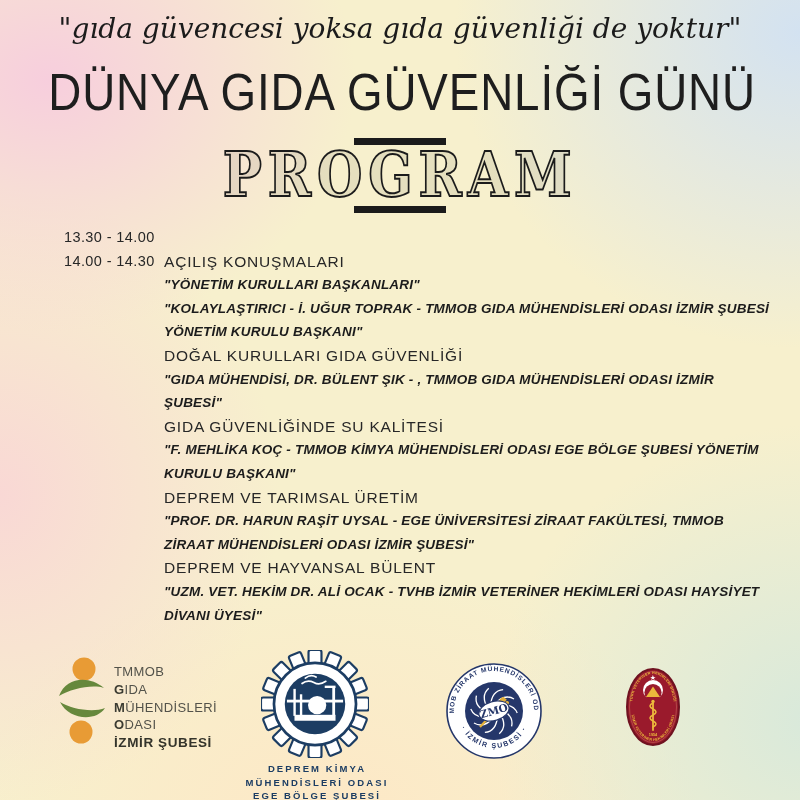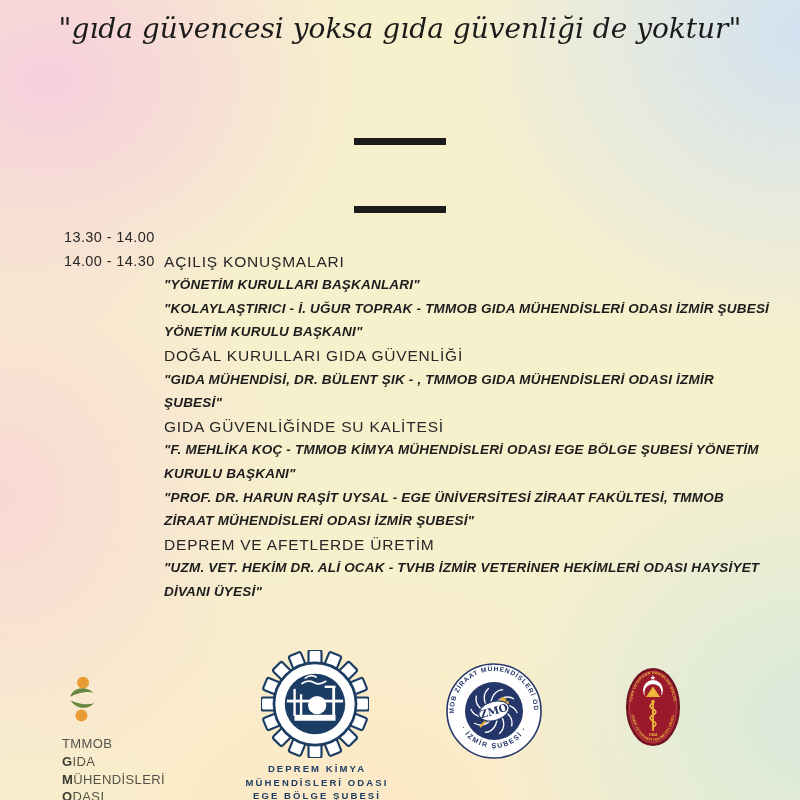--- a/index.html
+++ b/index.html
@@ -45,42 +45,44 @@
     flex:0 0 100px;font-size:14.5px;letter-spacing:0.4px;line-height:23.6px;color:#272727;
   }
   .srow .c{
     flex:1;font-size:15.5px;letter-spacing:0.8px;line-height:23.6px;color:#272727;
   }
   .srow .c.em{
     font-size:13.5px;font-weight:700;font-style:italic;letter-spacing:0.2px;color:#1c1c1c;
   }
   
   .logo{position:absolute;}
-  .gida-logo{left:56px;top:676px;width:190px;height:104px;display:flex;flex-direction:column;}
+  .gida-logo{left:56px;top:656px;width:190px;height:104px;display:flex;}
   .gida-art{width:52px;height:100px;flex:0 0 52px;}
   .gida-text{margin-left:6px;padding-top:7px;font-size:13px;line-height:17.8px;color:#53524a;letter-spacing:0.4px;white-space:nowrap;}
   .gida-text b{color:#3b3b31;font-weight:700;}
   .gida-text .last b{font-size:13.5px;letter-spacing:0.6px;color:#34342b;}
   .kimya-logo{left:261px;top:650px;width:108px;height:108px;}
   .kimya-text{
     position:absolute;left:227px;top:762px;width:180px;text-align:center;
     font-size:9.5px;font-weight:700;letter-spacing:2.1px;line-height:13.5px;color:#1c3d63;white-space:nowrap;
   }
   .zmo-logo{left:444px;top:661px;width:100px;height:100px;}
   .vet-logo{left:612px;top:656px;width:82px;height:102px;}
 </style>
 </head>
 <body>
 
 <div class="poster">
 
   <div class="quote">"gıda güvencesi yoksa gıda güvenliği de yoktur"</div>
 
+  <div class="title"><span class="squeeze">DÜNYA GIDA GÜVENLİĞİ GÜNÜ</span></div>
 
   <div class="rule rule-top"></div>
+  <div class="program"><span class="squeeze">PROGRAM</span></div>
   <div class="rule rule-bottom"></div>
 
   <div class="schedule">
     <div class="srow">
         <span class="t">13.30 - 14.00</span>
       </div>
     <div class="srow">
         <span class="t">14.00 - 14.30</span>
         <span class="c">AÇILIŞ KONUŞMALARI</span>
       </div>
@@ -103,25 +105,29 @@
     <div class="srow">
         <span class="t"></span>
         <span class="c">GIDA GÜVENLİĞİNDE SU KALİTESİ</span>
       </div>
     <div class="srow">
         <span class="t"></span>
         <span class="c em">"F. MEHLİKA KOÇ - TMMOB KİMYA MÜHENDİSLERİ ODASI EGE BÖLGE ŞUBESİ YÖNETİM KURULU BAŞKANI"</span>
       </div>
     <div class="srow">
         <span class="t"></span>
+        <span class="c">DEPREM VE TARIMSAL ÜRETİM</span>
+      </div>
+    <div class="srow">
+        <span class="t"></span>
         <span class="c em">"PROF. DR. HARUN RAŞİT UYSAL - EGE ÜNİVERSİTESİ ZİRAAT FAKÜLTESİ, TMMOB ZİRAAT MÜHENDİSLERİ ODASI İZMİR ŞUBESİ"</span>
       </div>
     <div class="srow">
         <span class="t"></span>
-        <span class="c">DEPREM VE AFETLERDE ÜRETİM</span>
+        <span class="c">DEPREM VE HAYVANSAL BÜLENT</span>
       </div>
     <div class="srow">
         <span class="t"></span>
         <span class="c em">"UZM. VET. HEKİM DR. ALİ OCAK - TVHB İZMİR VETERİNER HEKİMLERİ ODASI HAYSİYET DİVANI ÜYESİ"</span>
       </div>
   </div>
 
   <div class="logo gida-logo">
     <svg class="gida-art" viewBox="0 0 52 100" xmlns="http://www.w3.org/2000/svg">
       <circle cx="28" cy="13" r="11.5" fill="#e89b35"></circle>

